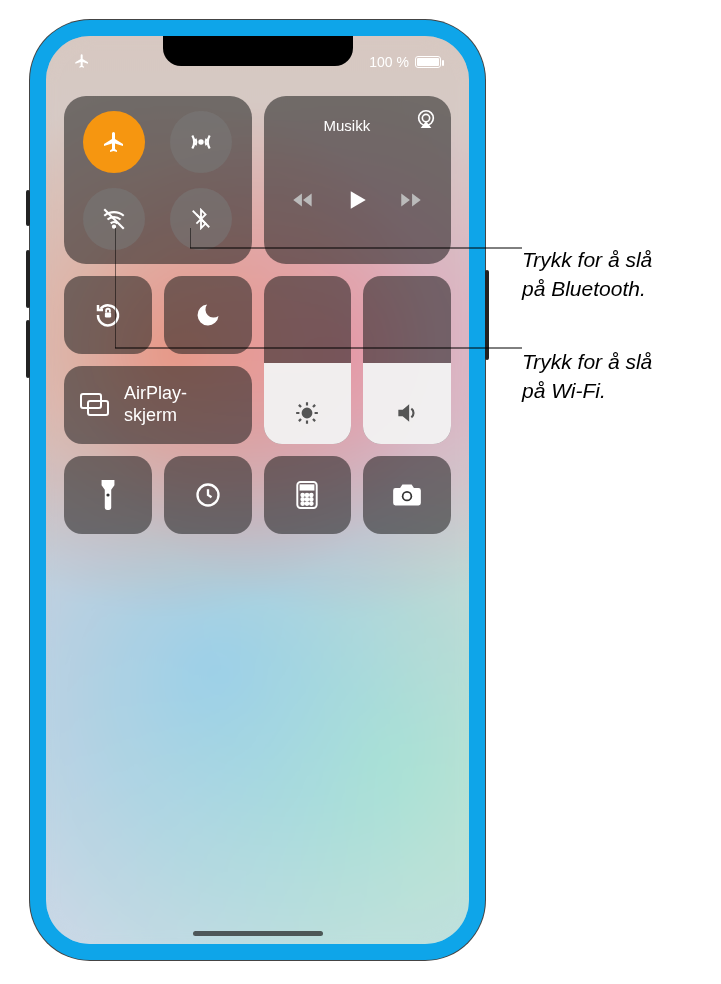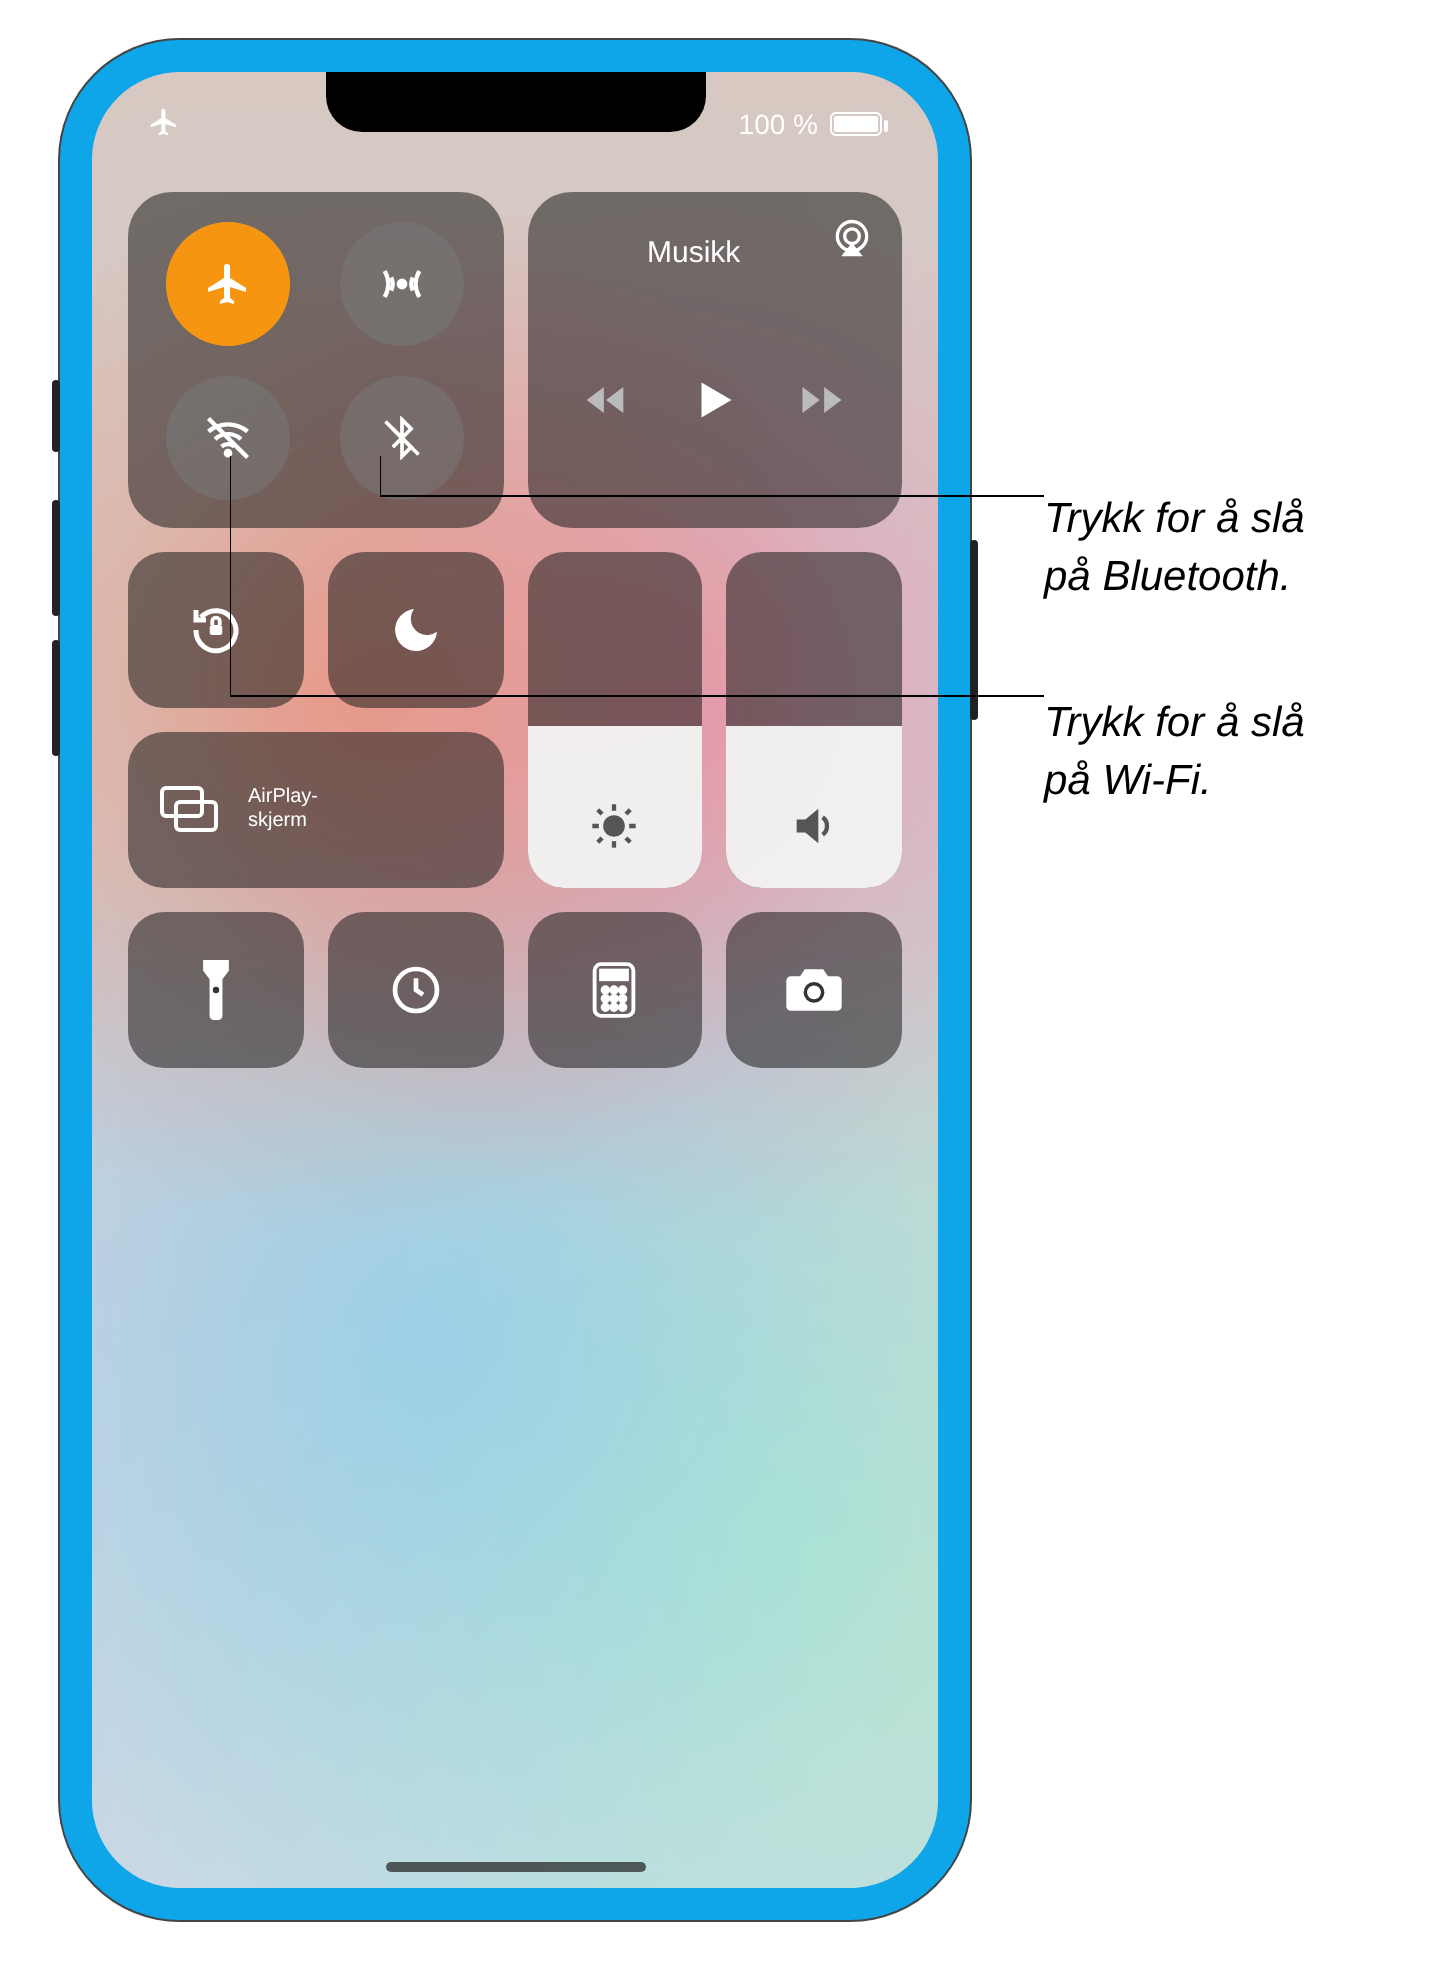--- a/index.html
+++ b/index.html
@@ -133,21 +133,21 @@
   .airplay-row {
     grid-column: 1 / span 2;
     height: 78px;
     border-radius: 18px;
     background: rgba(30,30,30,0.55);
     display:flex; align-items:center;
     padding: 0 16px;
     gap: 14px;
     color:#fff;
   }
-  .airplay-label { font-size:10px; line-height:1.2; white-space:pre-line;}
+  .airplay-label { font-size:18px; line-height:1.2; white-space:pre-line;}
   .slider {
     grid-row: span 2;
     height: 168px;
     border-radius: 18px;
     background: rgba(30,30,30,0.55);
     position:relative;
     overflow:hidden;
     display:flex; align-items:flex-end; justify-content:center;
   }
   .slider-fill {

